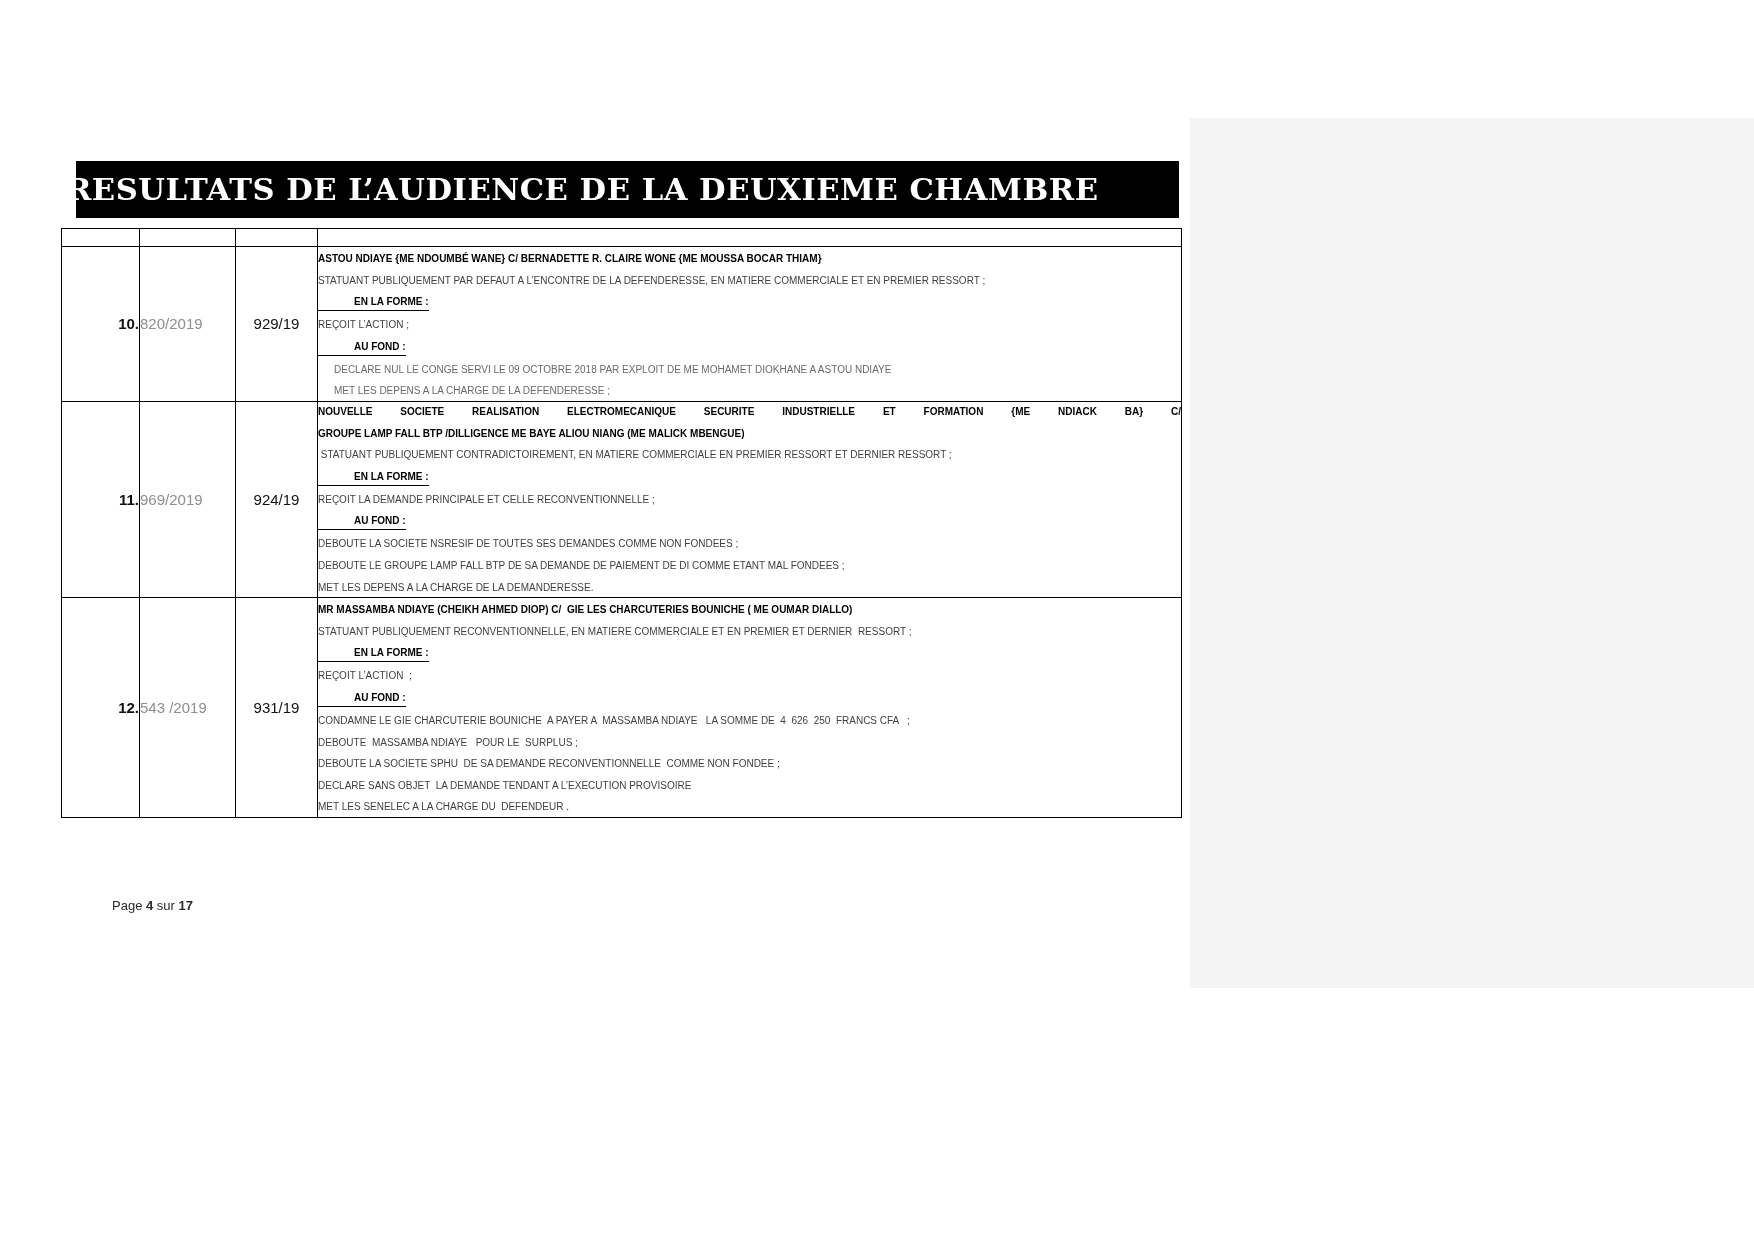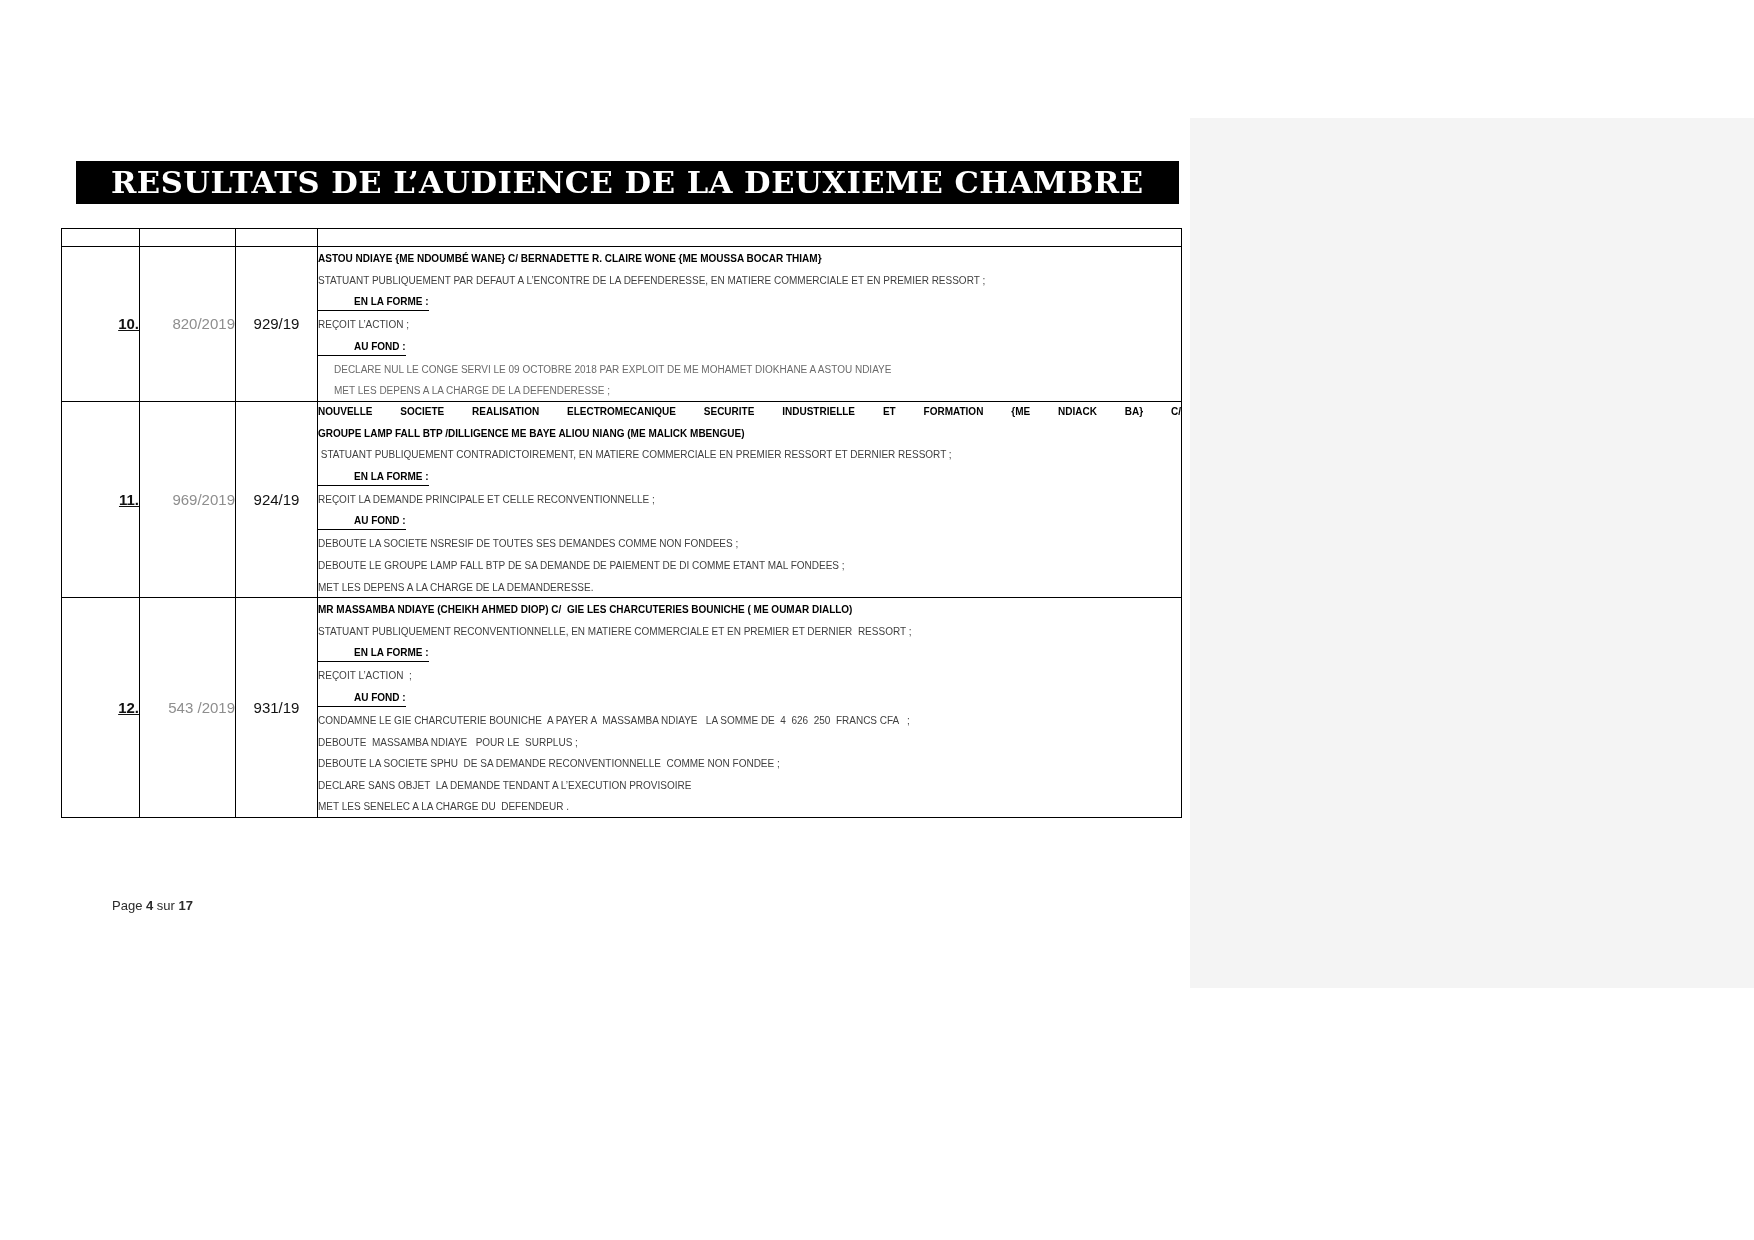--- a/index.html
+++ b/index.html
@@ -34,25 +34,25 @@
     height: 1240px;
     background: #ffffff;
   }
 
   
   .title-banner {
     position: absolute;
     left: 76px;
     top: 161px;
     width: 1103px;
-    height: 43px;
+    height: 57px;
     background: #000000;
     display: flex;
     align-items: center;
-    justify-content: center;
+    justify-content: flex-start;
   }
   .title-text {
     color: #ffffff;
     font-family: "DejaVu Serif", serif;
     font-weight: bold;
     font-size: 30px;
     letter-spacing: 0.5px;
     white-space: nowrap;
     transform: scaleX(1.02);
   }
@@ -77,24 +77,23 @@
   col.c-body   { width: 864px; }
 
   tr.spacer-row td { height: 17px; }
 
   td.num {
     text-align: right;
     padding-right: 10px;
     font-size: 15px;
     font-weight: bold;
     color: #111111;
-    text-decoration: underline;
   }
   td.rg {
-    text-align: right;
+    text-align: left;
     font-size: 15px;
     color: #8e8e8e;
   }
   td.jug {
     text-align: center;
     font-size: 15px;
     font-weight: normal;
     color: #111111;
   }
   td.body {

